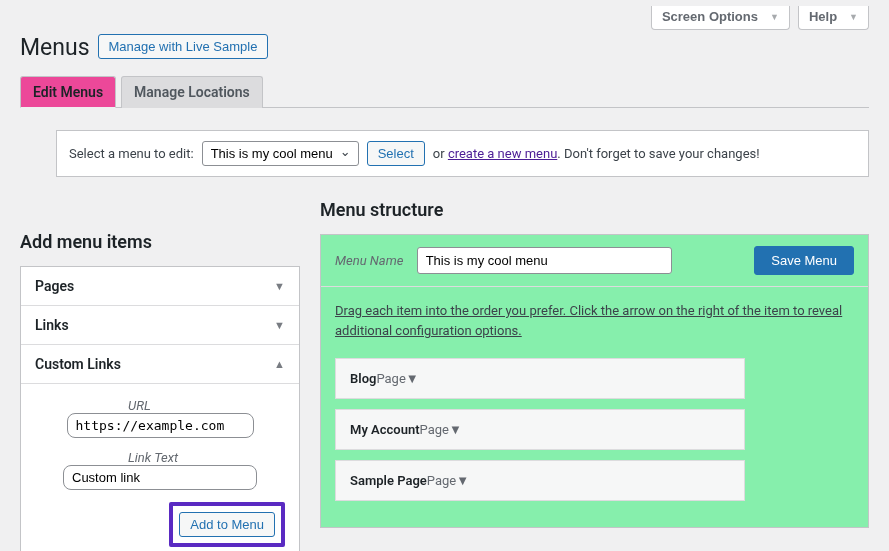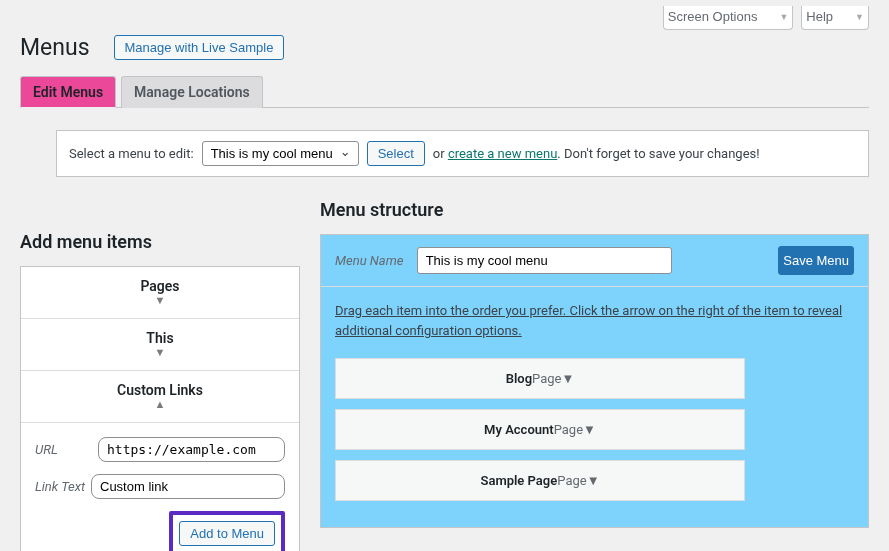--- a/index.html
+++ b/index.html
@@ -17,33 +17,34 @@
     display: flex;
     justify-content: flex-end;
     gap: 8px;
     padding: 6px 20px 0 0;
   }
   .screen-btn {
     background: #fff;
     border: 1px solid #c3c4c7;
     border-top: none;
     border-radius: 0 0 4px 4px;
-    padding: 3px 4px 5px;
+    padding: 3px 10px 5px;
     font-size: 13px;
     color: #646970;
     cursor: pointer;
     display: flex;
     align-items: center;
-    gap: 22px;
+    gap: 12px;
+    font-weight: bold;
   }
   .tri-down { font-size: 9px; color: #a7aaad; }
   .heading-row {
     display: flex;
-    align-items: center;
-    gap: 24px;
+    align-items: flex-start;
+    gap: 8px;
     margin: 4px 0 14px;
   }
   h1 {
     font-size: 23px;
     font-weight: 400;
     color: #1d2327;
   }
   .btn-secondary {
     background: #f6f7f7;
     border: 1px solid #2271b1;
@@ -91,73 +92,72 @@
     border: 1px solid #8c8f94;
     border-radius: 3px;
     padding: 4px 24px 4px 8px;
     font-size: 13px;
     background:#fff;
     appearance:none;
     -webkit-appearance:none;
   }
   .select-wrap{position:relative;display:inline-flex;align-items:center;}
   .select-wrap::after{content:"⌄";position:absolute;right:8px;color:#3c434a;font-size:13px;pointer-events:none;top:3px;}
-  a.link { color: #0f766e; text-decoration: underline; cursor: pointer; }
+  a.link { color: #4c1d95; text-decoration: underline; cursor: pointer; }
   .cols {
     display: flex;
     gap: 20px;
     margin-top: 22px;
   }
   .col-left { width: 280px; flex:none;margin-top:32px; }
   .col-right { flex: 1; }
   h2.colhead { font-size: 18px; font-weight: 600; color: #1d2327; margin-bottom: 14px; }
   .boxstack { border: 1px solid #c3c4c7; background: #fff; }
   .acc {
     display: flex; justify-content: space-between; align-items: center;
     padding: 11px 14px;
     border-bottom: 1px solid #dcdcde;
     font-size: 14px;
     font-weight: 600;
     color: #1d2327;
     cursor: pointer;
-    flex-direction: column;
   }
   .acc .arrow { color:#787c82; font-size:11px; }
   .acc-body {
     padding: 14px 14px 16px;
     border-bottom: 1px solid #dcdcde;
   }
-  .form-row { display:flex; align-items:center; margin-bottom:12px; }
+  .form-row { display:flex; align-items:center; margin-bottom:12px;flex-direction:column; }
   .form-row label { width:64px; font-style: italic; color:#646970; font-size:13px;}
   .form-row input {
     flex:1; border:1px solid #8c8f94; border-radius:8px;
     padding:4px 8px; font-size:13px;
   }
   .url-input { font-family: ui-monospace,SFMono-Regular,Menlo,monospace; }
   .add-row { text-align:right; }
   .hl { border:4px solid #5a2ac2; padding:6px; border-radius:2px; display:inline-block; }
   
-  .menu-box { border:1px solid #c3c4c7; background:#7dd3fc; }
+  .menu-box { border:1px solid #c3c4c7; background:#86efac; }
   .menu-header {
     display:flex; align-items:center; justify-content:space-between;
     padding:11px 14px; border-bottom:1px solid #dcdcde;
   }
   .menu-header .lbl { font-style:italic; color:#646970; margin-right:10px; }
   .menu-header input {
     border:1px solid #8c8f94; border-radius:3px; padding:5px 8px; font-size:13px; width:255px;
   }
   .btn-primary {
     background:#2271b1; color:#fff; border:1px solid #2271b1;
-    border-radius:3px; padding:6px 4px; font-size:13px; cursor:pointer;
+    border-radius:3px; padding:6px 16px; font-size:13px; cursor:pointer;
   }
   .menu-body { padding: 14px 14px 16px; }
   .menu-body p { font-size:13px; color:#3c434a; margin-bottom:18px; line-height:1.5;text-decoration:underline; }
   .menu-item {
     border:1px solid #dcdcde; background:#f6f7f7;
-    display:flex; align-items:center; justify-content:center;
+    display:flex; align-items:center; justify-content:flex-start;
     padding:12px 14px; margin-bottom: 10px; max-width:410px;
     cursor:move;
   }
   .menu-item .mi-left { font-weight:600; color:#1d2327; font-size:13px; }
   .menu-item .mi-right { color:#646970; display:flex; align-items:center; gap:0; font-size:13px;}
 </style>
 </head>
 <body>
 
 <div class="top-btns">
@@ -199,21 +199,21 @@
   <div class="cols">
 
     <div class="col-left">
       <h2 class="colhead">Add menu items</h2>
       <div class="boxstack">
         <div class="acc">
           <span>Pages</span>
           <span class="arrow">▼</span>
         </div>
         <div class="acc">
-          <span>This</span>
+          <span>Links</span>
           <span class="arrow">▼</span>
         </div>
         <div class="acc">
           <span>Custom Links</span>
           <span class="arrow">▲</span>
         </div>
         <div class="acc-body">
           <div class="form-row">
             <label>URL</label>
             <input class="url-input" value="https://example.com" style="">

